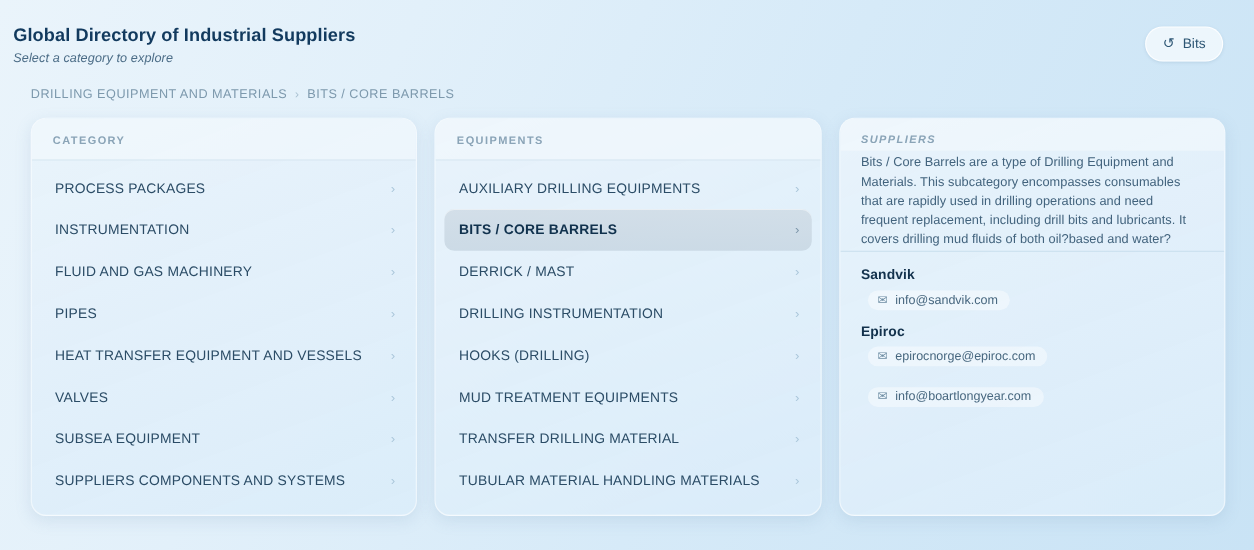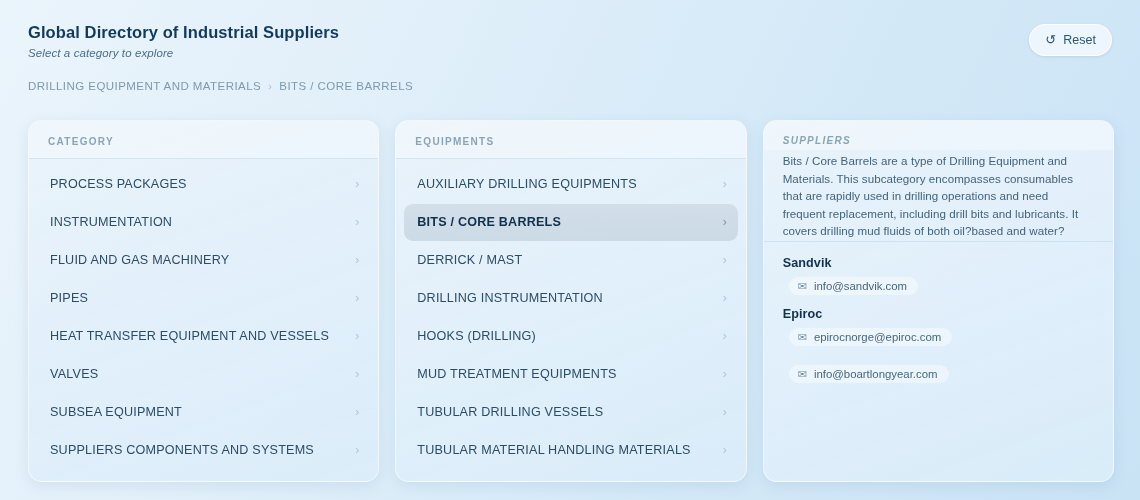--- a/index.html
+++ b/index.html
@@ -13,21 +13,21 @@
   body {
     font-family: "Liberation Sans", sans-serif;
     background: linear-gradient(115deg, #eaf4fb 0%, #e2f0fa 28%, #d6eaf8 58%, #c9e3f5 100%);
     position: relative;
     -webkit-font-smoothing: antialiased;
   }
 
   
   .header {
     position: absolute;
-    left: 28px;
+    left: 12px;
     top: 22px;
     right: 28px;
     height: 60px;
   }
   .title {
     font-size: 16.5px;
     font-weight: bold;
     color: #123a5e;
     letter-spacing: 0.1px;
     line-height: 20px;
@@ -80,21 +80,21 @@
     white-space: nowrap;
     text-align: center;
   }
   .crumb { cursor: pointer; }
   .crumb-sep { color: #a9c0d1; font-size: 11px; }
 
   
   .columns {
     position: absolute;
     left: 28px;
-    top: 120px;
+    top: 107px;
     right: 26px;
     display: flex;
     gap: 16px;
     align-items: flex-start;
   }
 
   .panel {
     flex: 1 1 0;
     background: linear-gradient(160deg, rgba(233,243,251,0.94) 0%, rgba(218,236,249,0.90) 100%);
     border: 1px solid rgba(255,255,255,0.55);
@@ -195,21 +195,21 @@
 </head>
 <body>
 
 <div class="header">
   <div class="title">Global Directory of Industrial Suppliers</div>
   <div class="subtitle">Select a category to explore</div>
 </div>
 
 <div class="reset-btn">
   <span class="reset-icon">↺</span>
-  <span>Reset</span>
+  <span>Bits</span>
 </div>
 
 <div class="breadcrumb">
   <span class="crumb">DRILLING EQUIPMENT AND MATERIALS</span>
   <span class="crumb-sep">›</span>
   <span class="crumb">BITS / CORE BARRELS</span>
 </div>
 
 <div class="columns">
 
@@ -276,21 +276,21 @@
         </div>
         <div class="row">
           <span class="row-label">HOOKS (DRILLING)</span>
           <span class="row-chevron">›</span>
         </div>
         <div class="row">
           <span class="row-label">MUD TREATMENT EQUIPMENTS</span>
           <span class="row-chevron">›</span>
         </div>
         <div class="row">
-          <span class="row-label">TUBULAR DRILLING VESSELS</span>
+          <span class="row-label">TRANSFER DRILLING MATERIAL</span>
           <span class="row-chevron">›</span>
         </div>
         <div class="row">
           <span class="row-label">TUBULAR MATERIAL HANDLING MATERIALS</span>
           <span class="row-chevron">›</span>
         </div>
       </div>
   </div>
 
   <div class="panel">

